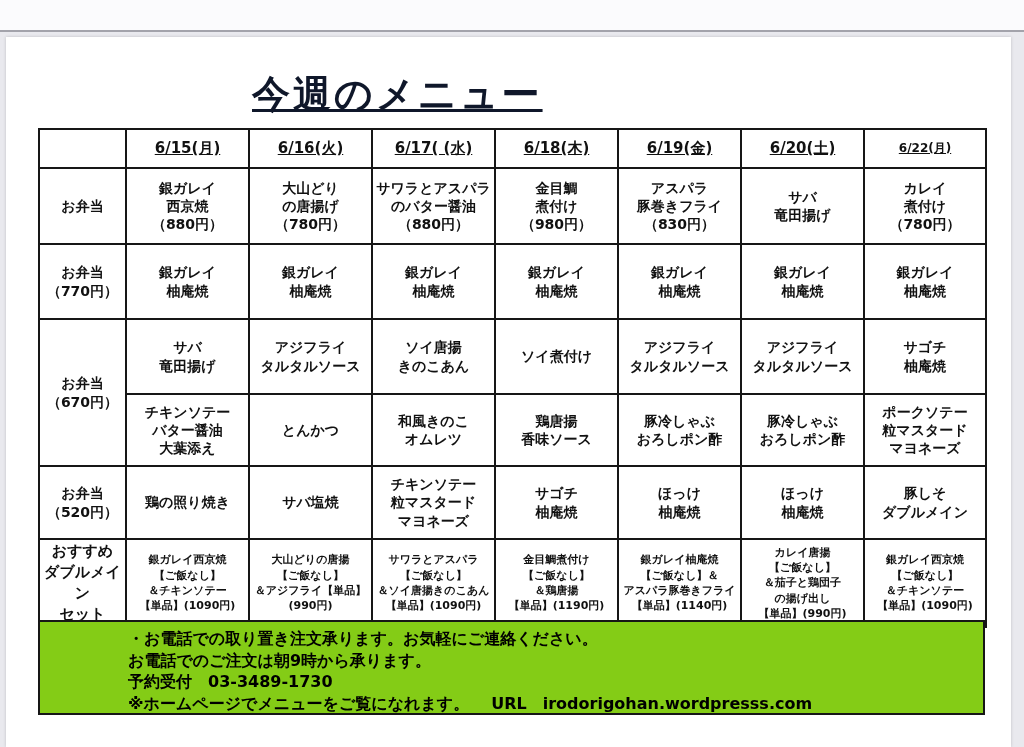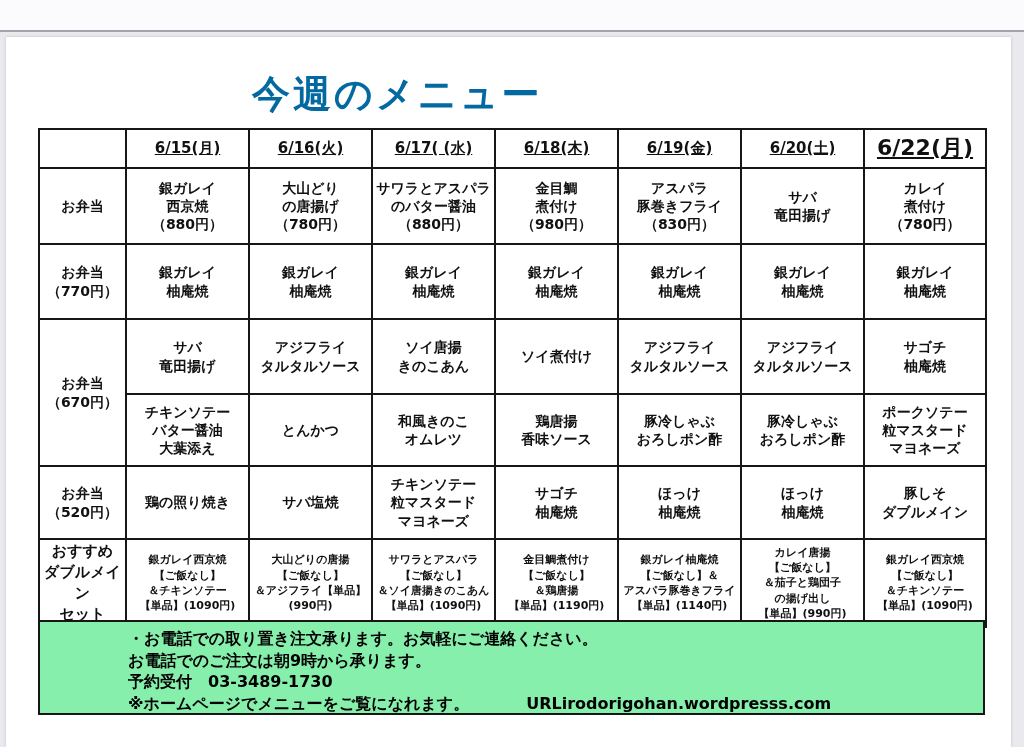--- a/index.html
+++ b/index.html
@@ -12,51 +12,51 @@
   .top-strip{
     position:absolute;top:0;left:0;width:1024px;height:30px;
     background:#fbfbfd;border-bottom:2px solid #a3a3ab;
   }
   .page{
     position:absolute;top:37px;left:6px;width:1005px;height:710px;
     background:#ffffff;box-shadow:0 0 3px rgba(0,0,0,0.18);
   }
   .doc-title{
     position:absolute;top:32px;left:246px;
-    font-size:38px;letter-spacing:3px;color:#0369a1;
+    font-size:38px;letter-spacing:3px;color:#0f172a;text-decoration:underline;
   }
   table.menu{
     position:absolute;top:91px;left:32px;
     border-collapse:collapse;table-layout:fixed;width:947px;
   }
   table.menu td{
     border:2px solid #161616;
     text-align:center;vertical-align:middle;
     white-space:pre-line;
     font-size:14px;line-height:1.3;
     padding:1px;overflow:hidden;
   }
   tr.hdr td{font-size:15px;height:35px;text-decoration:underline;}
-  tr.hdr td:last-child{font-size:22px;}
+  tr.hdr td:last-child{font-size:12px;}
   tr.r1{height:76px;} tr.r2{height:75px;} tr.r3a{height:75px;}
   tr.r3b{height:72px;} tr.r4{height:73px;} tr.r5{height:85px;}
   td.lbl{font-size:14px;border-radius:9px;}
   td.sm{font-size:12px;}
   td.sm13{font-size:13px;}
   tr.r5 td{font-size:11px;line-height:1.4;}
   tr.r5 td.lbl{font-size:15px;}
   .footer-box{
     position:absolute;top:583px;left:32px;width:943px;height:91px;
-    border:2px solid #161616;background:#86efac;
+    border:2px solid #161616;background:#84cc16;
   }
   .footer-lines{
     padding:6px 0 0 88px;font-size:16px;line-height:21.5px;color:#000;
   }
   .footer-line4{display:flex;align-items:baseline;}
-  .url-group{margin-left:57px;display:flex;gap:0;}
+  .url-group{margin-left:22px;display:flex;gap:16px;}
 </style>
 </head>
 <body>
 
 <div class="top-strip"></div>
 
 <div class="page">
 
   <div class="doc-title">今週のメニュー</div>
 

